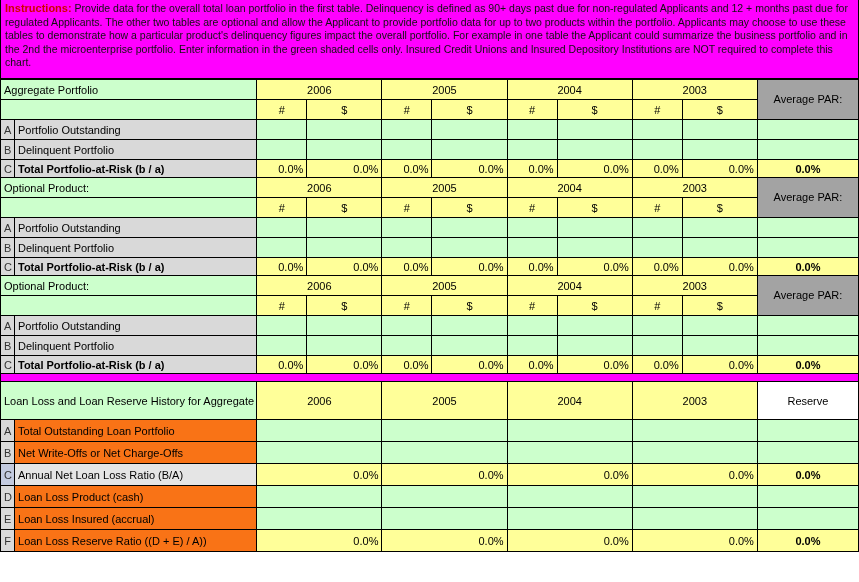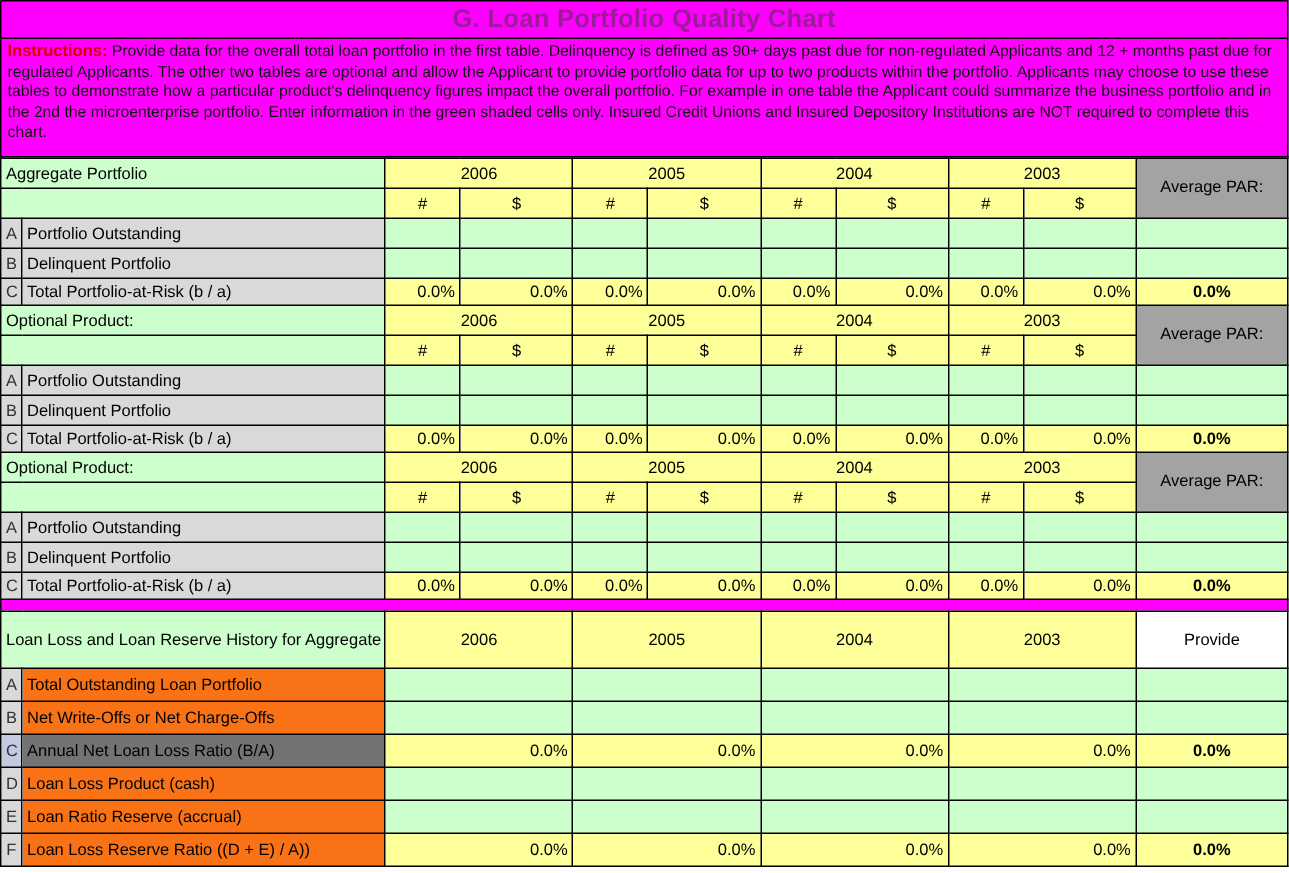--- a/index.html
+++ b/index.html
@@ -119,21 +119,21 @@
     background: #ffff99;
     text-align: right;
     height: 18px;
   }
   .calccell.bold {
     font-weight: bold;
     text-align: center;
   }
   .datarow td { height: 20px; }
   .risk-row td { height: 18px; font-weight: bold; }
-  .risk-row .rowlbl { font-weight: normal; }
+  .risk-row .rowlbl { font-weight: bold; }
   
   .spacer {
     background: #ff00ff;
     height: 7px;
     border-left: 1px solid #000000;
     border-right: 1px solid #000000;
     box-sizing: border-box;
   }
   
   .ll-head {
@@ -160,38 +160,35 @@
     background: #d9d9d9;
     text-align: center;
     width: 14px;
     font-size: 9px;
     color: #333333;
   }
   .ll-lbl {
     background: #f97316;
     font-size: 10.5px;
   }
-  .ll-lbl.blue { background: #737373; }
+  .ll-lbl.blue { background: #e5e5e5; }
   .ll-letter.blue { background: #c3cbe0; }
   .ll-input { background: #ccffcc; }
   .ll-calc {
     background: #ffff99;
     text-align: right;
   }
   .ll-calc.hist { text-align: center; font-weight: bold; }
   .ll-row td { height: 22px; }
 </style>
 </head>
 <body>
 
 <div class="page">
 
-  <div class="title-bar">
-    <span class="title-text">G. Loan Portfolio Quality Chart</span>
-  </div>
 
   <div class="instructions">
     <span class="lbl">Instructions:</span><span class="txt">  Provide data for the overall total loan portfolio in the first table.  Delinquency is defined as 90+ days past due for non-regulated Applicants and 12 + months past due for regulated Applicants.  The other two tables are optional and allow the Applicant to provide portfolio data for up to two products within the portfolio.  Applicants may choose to use these tables to demonstrate how a particular product's delinquency figures impact the overall portfolio.  For example in one table the Applicant could summarize the business portfolio and in the 2nd the microenterprise portfolio.  Enter information in the green shaded cells only.  Insured Credit Unions and Insured Depository Institutions are NOT required to complete this chart.</span>
   </div>
 
   <table class="grid">
     <colgroup>
       <col style="width:14px">
       <col style="width:242px">
       <col style="width:50px">
@@ -397,21 +394,21 @@
       <col style="width:125px">
       <col style="width:101px">
     </colgroup>
     <tbody>
         <tr>
       <td class="ll-head" colspan="2">Loan Loss and Loan Reserve History for Aggregate Portfolio</td>
       <td class="ll-year">2006</td>
       <td class="ll-year">2005</td>
       <td class="ll-year">2004</td>
       <td class="ll-year">2003</td>
-      <td class="ll-hist">Provide</td>
+      <td class="ll-hist">Reserve</td>
     </tr>
 
     <tr class="ll-row">
       <td class="ll-letter">A</td>
       <td class="ll-lbl">Total Outstanding Loan Portfolio</td>
       <td class="ll-input"></td>
       <td class="ll-input"></td>
       <td class="ll-input"></td>
       <td class="ll-input"></td>
       <td class="ll-input"></td>
@@ -438,21 +435,21 @@
       <td class="ll-letter">D</td>
       <td class="ll-lbl">Loan Loss Product (cash)</td>
       <td class="ll-input"></td>
       <td class="ll-input"></td>
       <td class="ll-input"></td>
       <td class="ll-input"></td>
       <td class="ll-input"></td>
     </tr>
     <tr class="ll-row">
       <td class="ll-letter">E</td>
-      <td class="ll-lbl">Loan Ratio Reserve (accrual)</td>
+      <td class="ll-lbl">Loan Loss Insured (accrual)</td>
       <td class="ll-input"></td>
       <td class="ll-input"></td>
       <td class="ll-input"></td>
       <td class="ll-input"></td>
       <td class="ll-input"></td>
     </tr>
     <tr class="ll-row">
       <td class="ll-letter">F</td>
       <td class="ll-lbl">Loan Loss Reserve Ratio ((D + E) / A))</td>
       <td class="ll-calc">0.0%</td>

